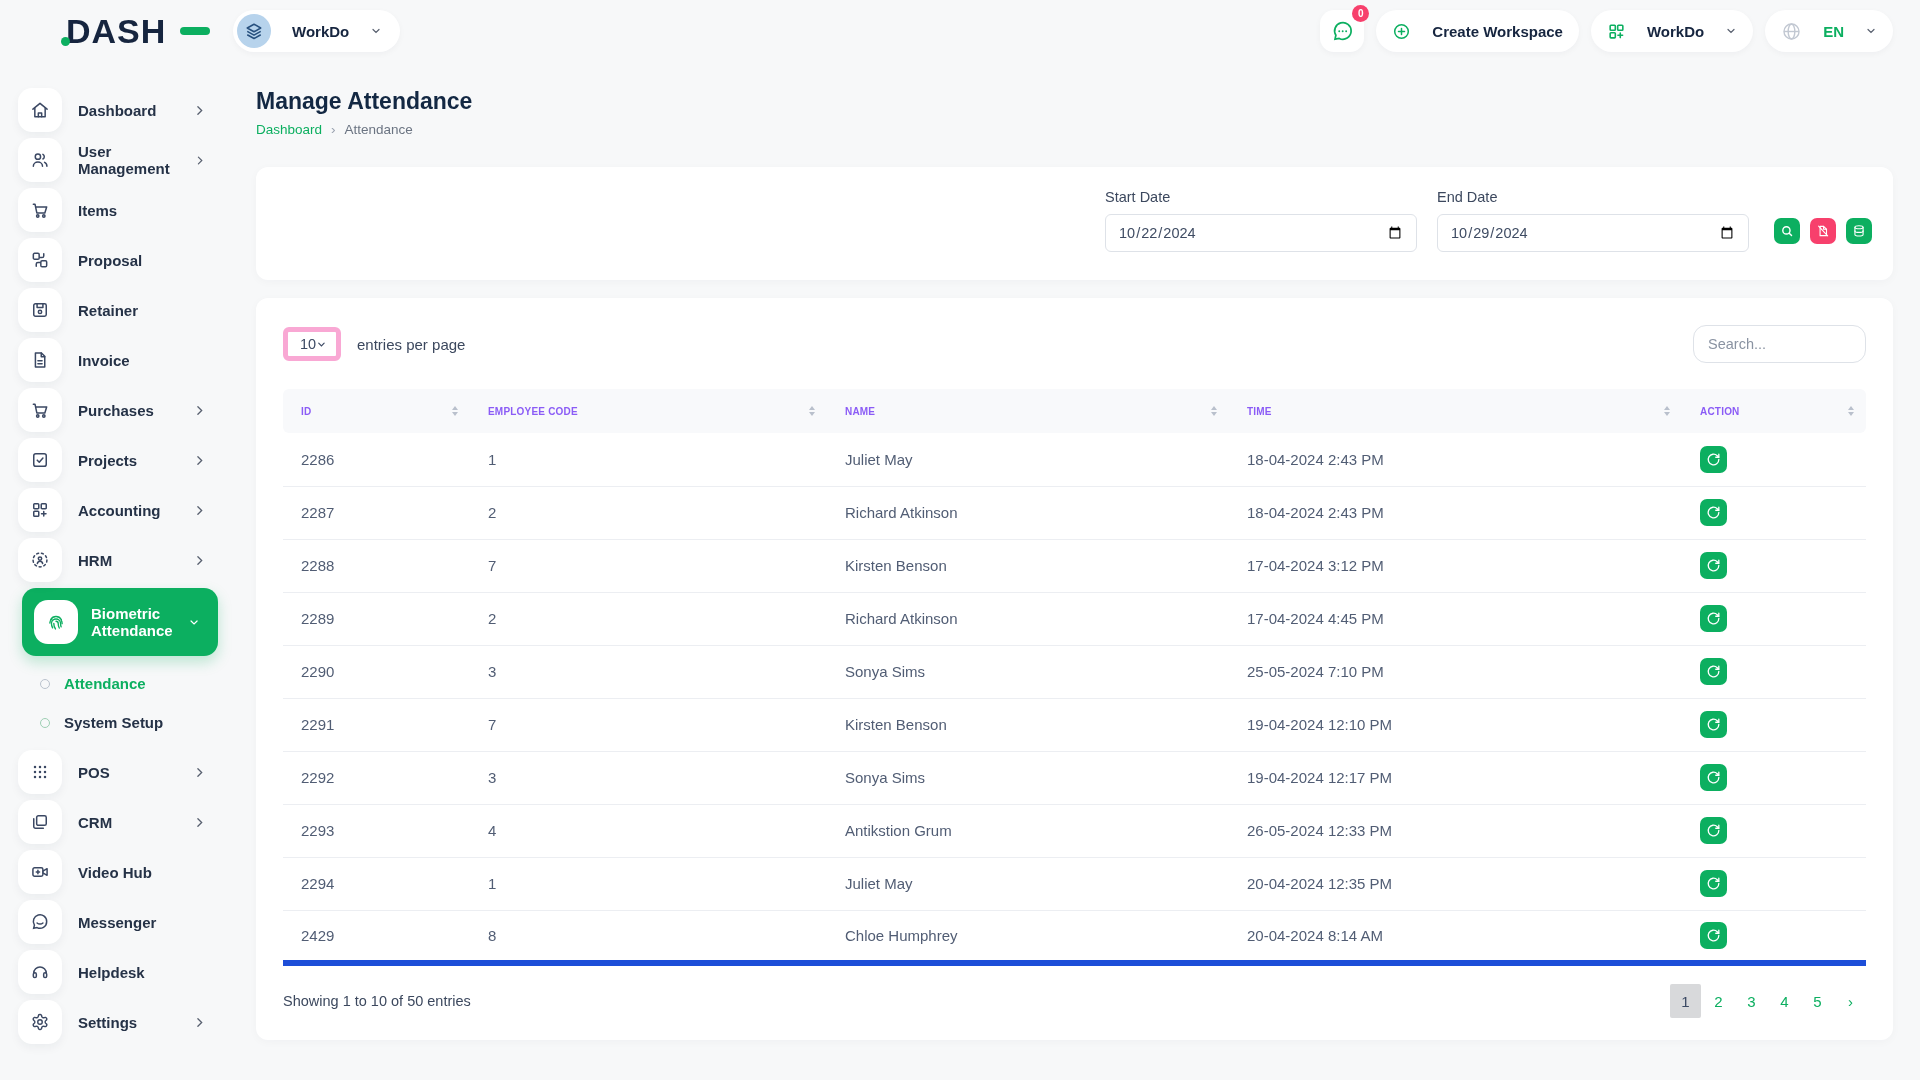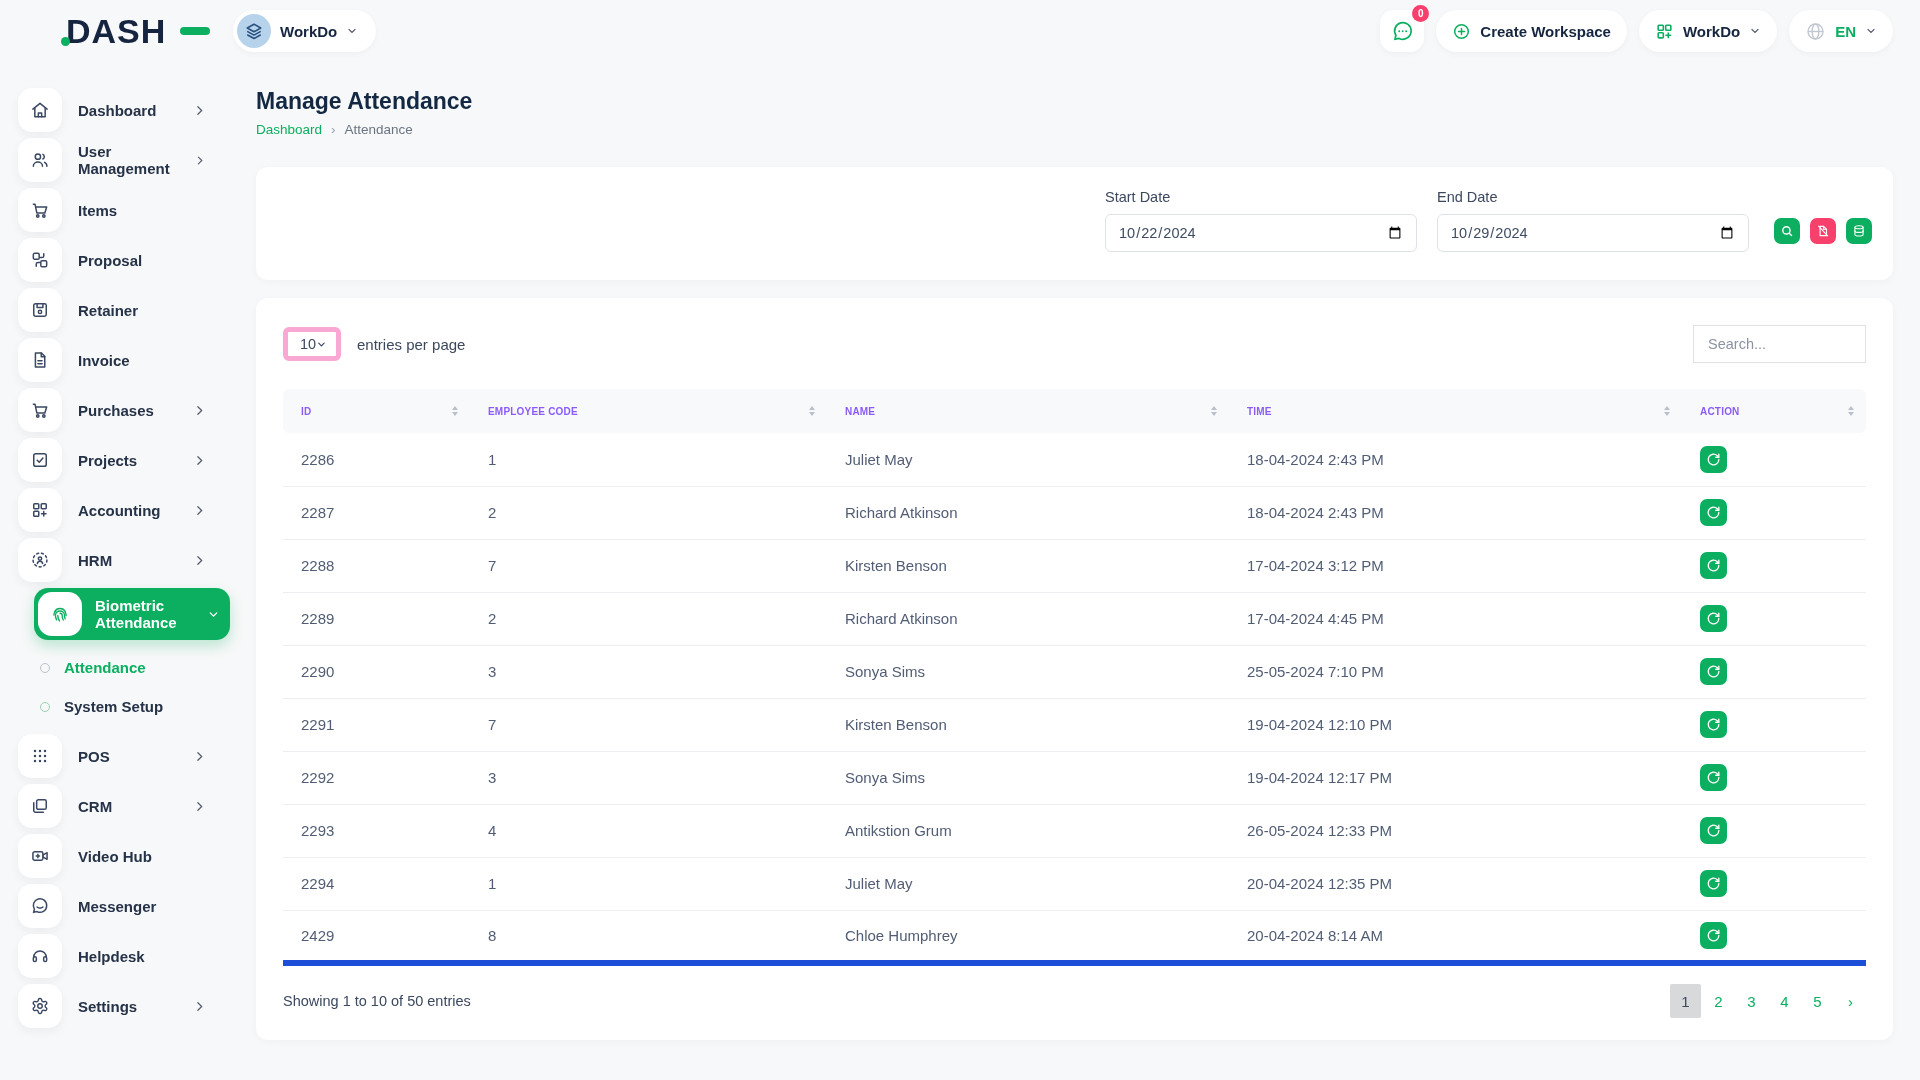--- a/index.html
+++ b/index.html
@@ -11,21 +11,21 @@
   .header { position:absolute; top:0; left:0; width:1920px; height:62px;
     display:flex; align-items:center; }
   .logo { position:relative; margin-left:66px; width:150px; cursor:pointer; }
   .logo-text { font-size:34px; font-weight:800; letter-spacing:1px; color:#16253f; }
   .logo-dash { position:absolute; right:6px; top:15px; width:30px; height:8px;
     border-radius:4px; background:#0caf60; }
   .logo-dot { position:absolute; left:-5px; bottom:5px; width:9px; height:9px;
     border-radius:50%; background:#0caf60; }
 
   .chip { background:#fff; border-radius:21px; height:42px; display:flex;
-    align-items:center; gap:9px; padding:0 16px; box-shadow:0 2px 6px rgba(20,30,60,.04);
+    align-items:center; gap:21px; padding:0 16px; box-shadow:0 2px 6px rgba(20,30,60,.04);
     cursor:pointer; }
   .ws-chip { margin-left:17px; padding:0 18px 0 4px; }
   .avatar { width:34px; height:34px; border-radius:50%; background:#b7d3ec;
     display:flex; align-items:center; justify-content:center; }
   .chip-label { font-size:15px; font-weight:700; color:#16253f; }
   .hdr-right { margin-left:auto; margin-right:27px; display:flex; align-items:center; gap:12px; }
   .icon-chip { position:relative; width:44px; height:42px; border-radius:14px;
     background:#fff; display:flex; align-items:center; justify-content:center;
     box-shadow:0 2px 6px rgba(20,30,60,.04); cursor:pointer; }
   .badge { position:absolute; top:-5px; right:-5px; min-width:17px; height:17px;
@@ -34,22 +34,22 @@
   .lang-label { font-size:15px; font-weight:700; color:#0caf60; }
 
   
   .sidebar { position:absolute; top:62px; left:0; width:230px; bottom:0; padding:26px 0 0 18px; }
   .nav-item { display:flex; align-items:center; margin-bottom:6px; cursor:pointer; }
   .tile { width:44px; height:44px; border-radius:14px; background:#fff;
     box-shadow:0 4px 10px rgba(20,30,60,.05); display:flex; align-items:center;
     justify-content:center; color:#3b4863; flex:0 0 44px; }
   .nav-label { margin-left:16px; font-size:15px; font-weight:600; color:#253247; }
   .chev { margin-left:auto; margin-right:24px; color:#58606f; }
-  .active-pill { background:#0caf60; border-radius:14px; width:196px; padding:4px;
-    margin-left:16px; margin-bottom:8px; box-shadow:0 6px 14px rgba(12,175,96,.25); }
+  .active-pill { background:#0caf60; border-radius:14px; width:196px; padding:12px;
+    margin-left:4px; margin-bottom:8px; box-shadow:0 6px 14px rgba(12,175,96,.25); }
   .active-pill .tile { box-shadow:none; }
   .active-pill .nav-label { color:#fff; line-height:1.15; margin-left:13px; width:104px; }
   .active-pill .chev { color:#fff; margin-right:6px; }
   .subnav { margin:4px 0 8px 0; }
   .subnav-item { display:flex; align-items:center; gap:14px; padding:11px 0 11px 22px;
     font-size:15px; font-weight:600; color:#253247; cursor:pointer; }
   .subnav-item .ring { width:10px; height:10px; border-radius:50%; border:1.5px solid #9ecfb4; }
   .subnav-item.active { color:#0caf60; }
   .subnav-item.active .ring { border-color:#bac2cd; }
 
@@ -75,21 +75,21 @@
   .btn-green { background:#0caf60; }
   .btn-pink { background:#f7406c; }
 
   .table-card { margin-top:18px; padding:27px 27px 22px 27px; }
   .table-controls { display:flex; align-items:center; }
   .select-box { width:58px; height:34px; border:5px solid #f9a8d4; border-radius:6px;
     display:flex; align-items:center; justify-content:space-between; padding:0 9px 0 12px;
     font-size:14.5px; color:#3c4a64; cursor:pointer; background:#fff; }
   .entries-label { margin-left:16px; font-size:15px; color:#3c485e; }
   .search-input { margin-left:auto; width:173px; height:38px; border:1px solid #dee2e8;
-    border-radius:0; padding:8px 14px; font-family:"Liberation Sans",sans-serif;
+    border-radius:13px; padding:8px 14px; font-family:"Liberation Sans",sans-serif;
     font-size:14.5px; color:#3f4c63; outline:none; }
   .search-input::placeholder { color:#8a93a2; }
 
   table { width:100%; border-collapse:collapse; margin-top:26px; }
   thead th { background:#f8f9fb; height:44px; text-align:left; font-size:10px;
     font-weight:700; letter-spacing:.2px; color:#8b5cf6; padding:0 30px 0 18px;
     position:relative; cursor:pointer; }
   thead th:first-child { border-radius:6px 0 0 6px; }
   thead th:last-child { border-radius:0 6px 6px 0; }
   .sort { position:absolute; right:12px; top:50%; transform:translateY(-50%);

